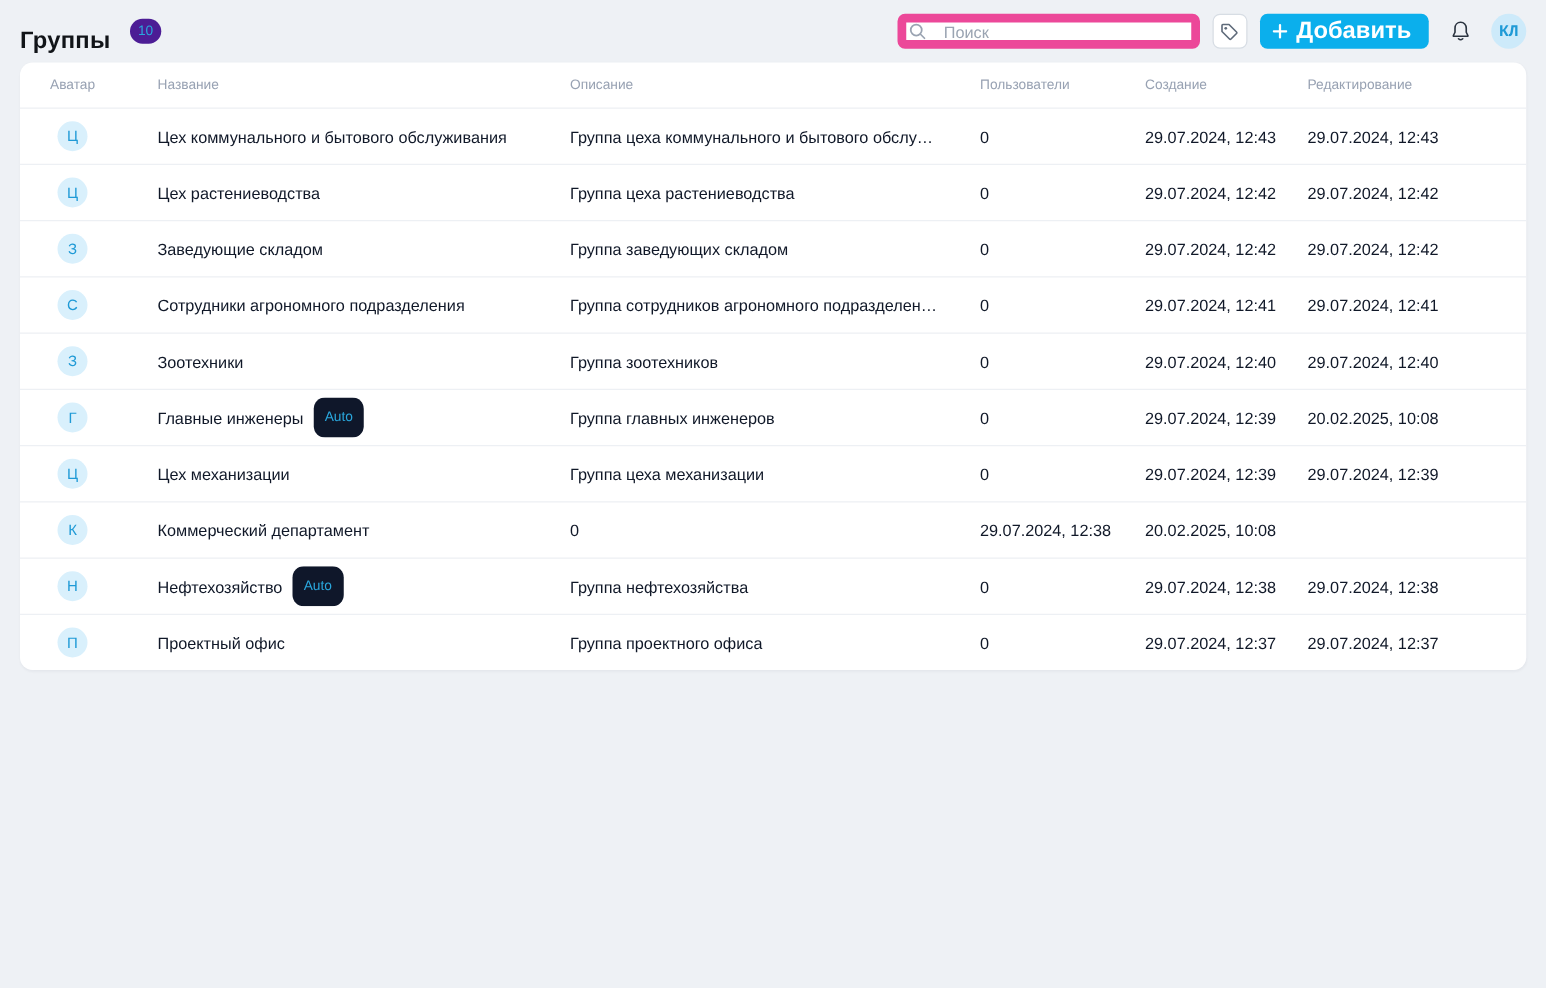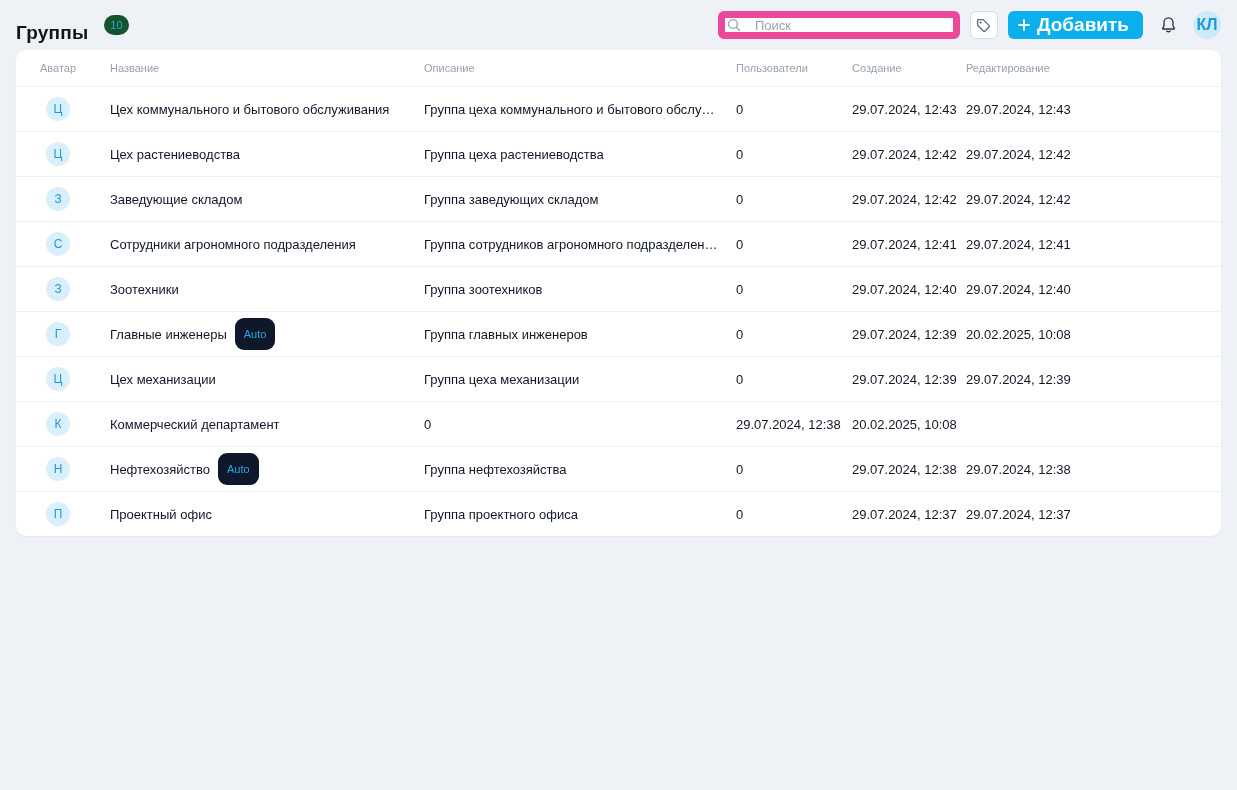--- a/index.html
+++ b/index.html
@@ -24,21 +24,21 @@
     font-weight: bold;
     color: #111418;
     letter-spacing: .2px;
     margin-top: 16px;
   }
   .count-badge {
     min-width: 22px;
     height: 20px;
     padding: 0 6px;
     border-radius: 10px;
-    background: #14532d;
+    background: #4c1d95;
     color: #2aa7dd;
     font-size: 11px;
     display: inline-flex;
     align-items: center;
     justify-content: center;
     margin-left: 6px;
   }
   .topbar-right {
     margin-left: auto;
     display: flex;
@@ -97,39 +97,41 @@
     border: none;
     display: flex; align-items: center; justify-content: center;
     cursor: pointer;
   }
   .user-avatar {
     width: 28px;
     height: 28px;
     border-radius: 50%;
     background: #cdeafa;
     color: #1f9ad6;
-    font-size: 16px;
+    font-size: 13px;
     font-weight: bold;
     display: flex;
     align-items: center;
     justify-content: center;
     cursor: pointer;
+    font-family: Liberation Mono, monospace;
   }
 
   
   .table-card {
     margin: 0 16px;
     background: #fff;
     border-radius: 10px;
     box-shadow: 0 1px 2px rgba(16,24,40,.04);
     overflow: hidden;
   }
   .t-row {
     display: grid;
     grid-template-columns: 70px 314px 312px 116px 114px 1fr;
+    column-gap: 16px;
     align-items: center;
     padding: 0 24px;
   }
   .t-head {
     height: 36px;
     color: #98a2b3;
     font-size: 11px;
   }
   .t-body .t-row {
     height: 45px;

